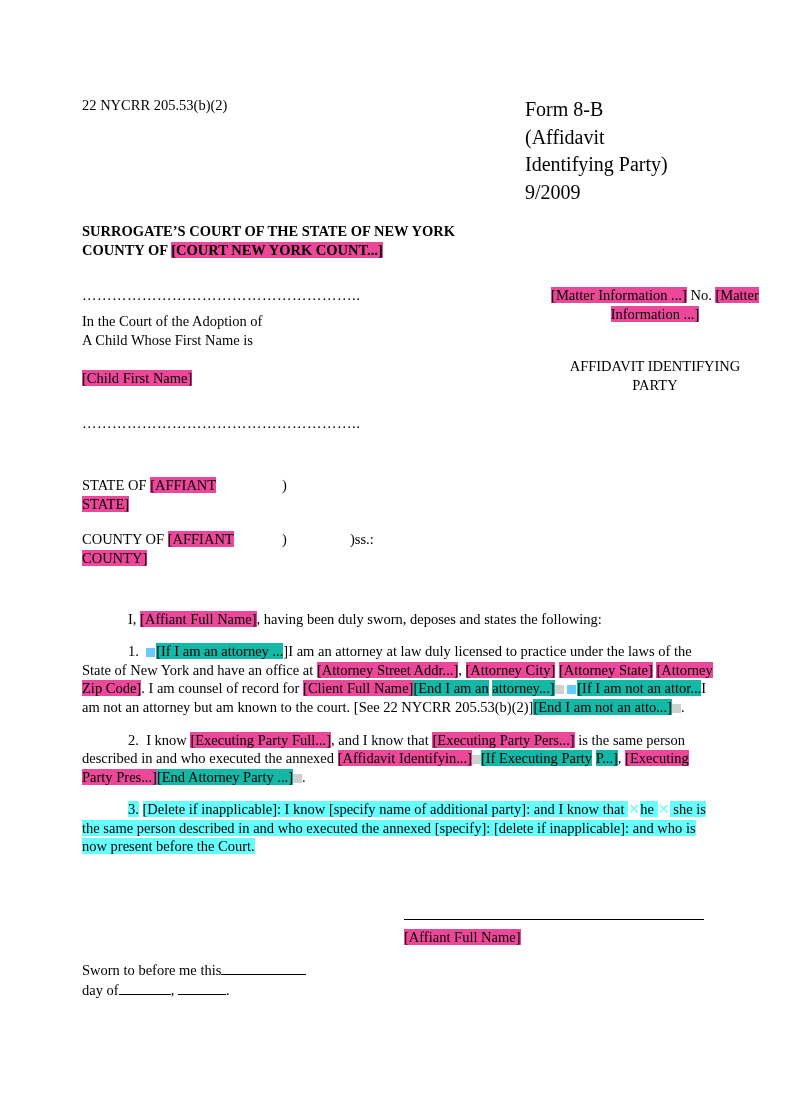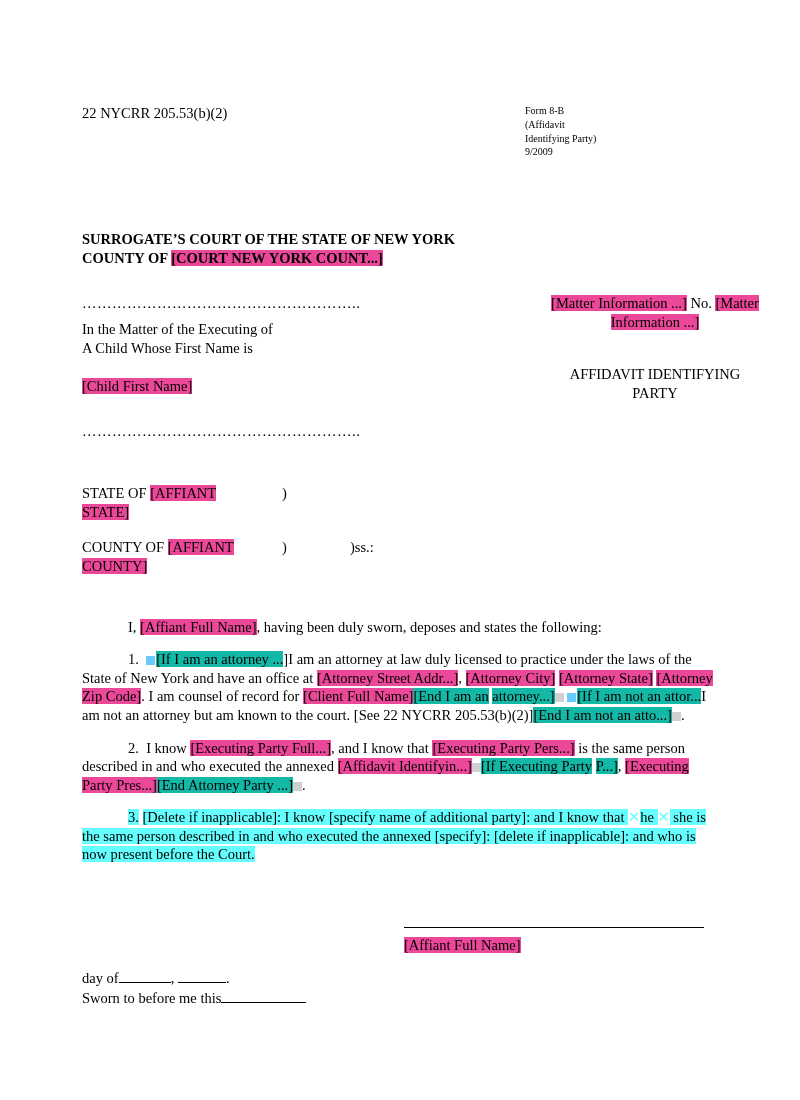--- a/index.html
+++ b/index.html
@@ -10,21 +10,21 @@
   body {
     width: 800px;
     height: 1100px;
     font-family: "Liberation Serif", serif;
     color: #000000;
     position: relative;
     overflow: hidden;
   }
   .page {
     position: absolute;
-    left: 0; top: 8px;
+    left: 0; top: 0;
     width: 800px;
     height: 780px;
     background: #ffffff;
   }
   .doc {
     position: absolute;
     left: 82px;
     top: 96px;
     width: 636px;
     font-size: 14.5px;
@@ -37,21 +37,21 @@
   .hdr-left {
     position: absolute;
     left: 0;
     top: 0;
     font-size: 14.5px;
   }
   .hdr-right {
     position: absolute;
     left: 443px;
     top: 0;
-    font-size: 10px;
+    font-size: 20px;
     line-height: 1.38;
   }
   .hl {
     background: #ec4899;
   }
   .gr {
     background: #14b8a6;
   }
   .cy {
     background: #66ffff;
@@ -178,21 +178,21 @@
     <div class="court-block">
       <div>SURROGATE’S COURT OF THE STATE OF NEW YORK</div>
       <div>
         <span>COUNTY OF </span><span class="hl">[COURT NEW YORK COUNT...]</span>
       </div>
     </div>
 
     <div class="sec-dots" style="position:relative; min-height:120px;">
       <div style="width:380px;">
         <div class="dots">………………………………………………..</div>
-        <div style="margin-top:8px;">In the Matter of the Executing of</div>
+        <div style="margin-top:8px;">In the Court of the Adoption of</div>
         <div>A Child Whose First Name is</div>
         <div style="margin-top:20px;"><span class="hl">[Child  First Name]</span></div>
         <div class="dots" style="margin-top:26px;">………………………………………………..</div>
       </div>
       <div class="matter-col" style="top:0;text-align:center;">
         <div><span class="hl">[Matter Information  ...]</span><span> No. </span><span class="hl">[Matter Information  ...]</span></div>
         <div style="margin-top:32px;">AFFIDAVIT IDENTIFYING</div>
         <div>PARTY</div>
       </div>
     </div>
@@ -230,19 +230,19 @@
 
     <div class="para indent-num">
       <span class="cy">3.</span>
       <span class="cy">[Delete if inapplicable]: I know [specify name of additional party]: and I know that </span><span class="xglyph">✕</span><span class="cy">he </span><span class="xglyph">✕</span><span class="cy"> she is the same person described in and who  executed the annexed [specify]: [delete if inapplicable]: and who is now present before the Court.</span>
     </div>
 
     <div class="sig-area">
       <div class="sigline"></div>
       <div class="signame"><span class="hl">[Affiant Full Name]</span></div>
       <div class="sworn">
+        <div><span>Sworn to before me this</span><span class="ul ul-long"></span></div>
         <div><span>day of</span><span class="ul ul-med"></span><span>, </span><span class="ul ul-short"></span><span>.</span></div>
-        <div><span>Sworn to before me this</span><span class="ul ul-long"></span></div>
       </div>
     </div>
 
   </div>
 </div>
 
 </body></html>

